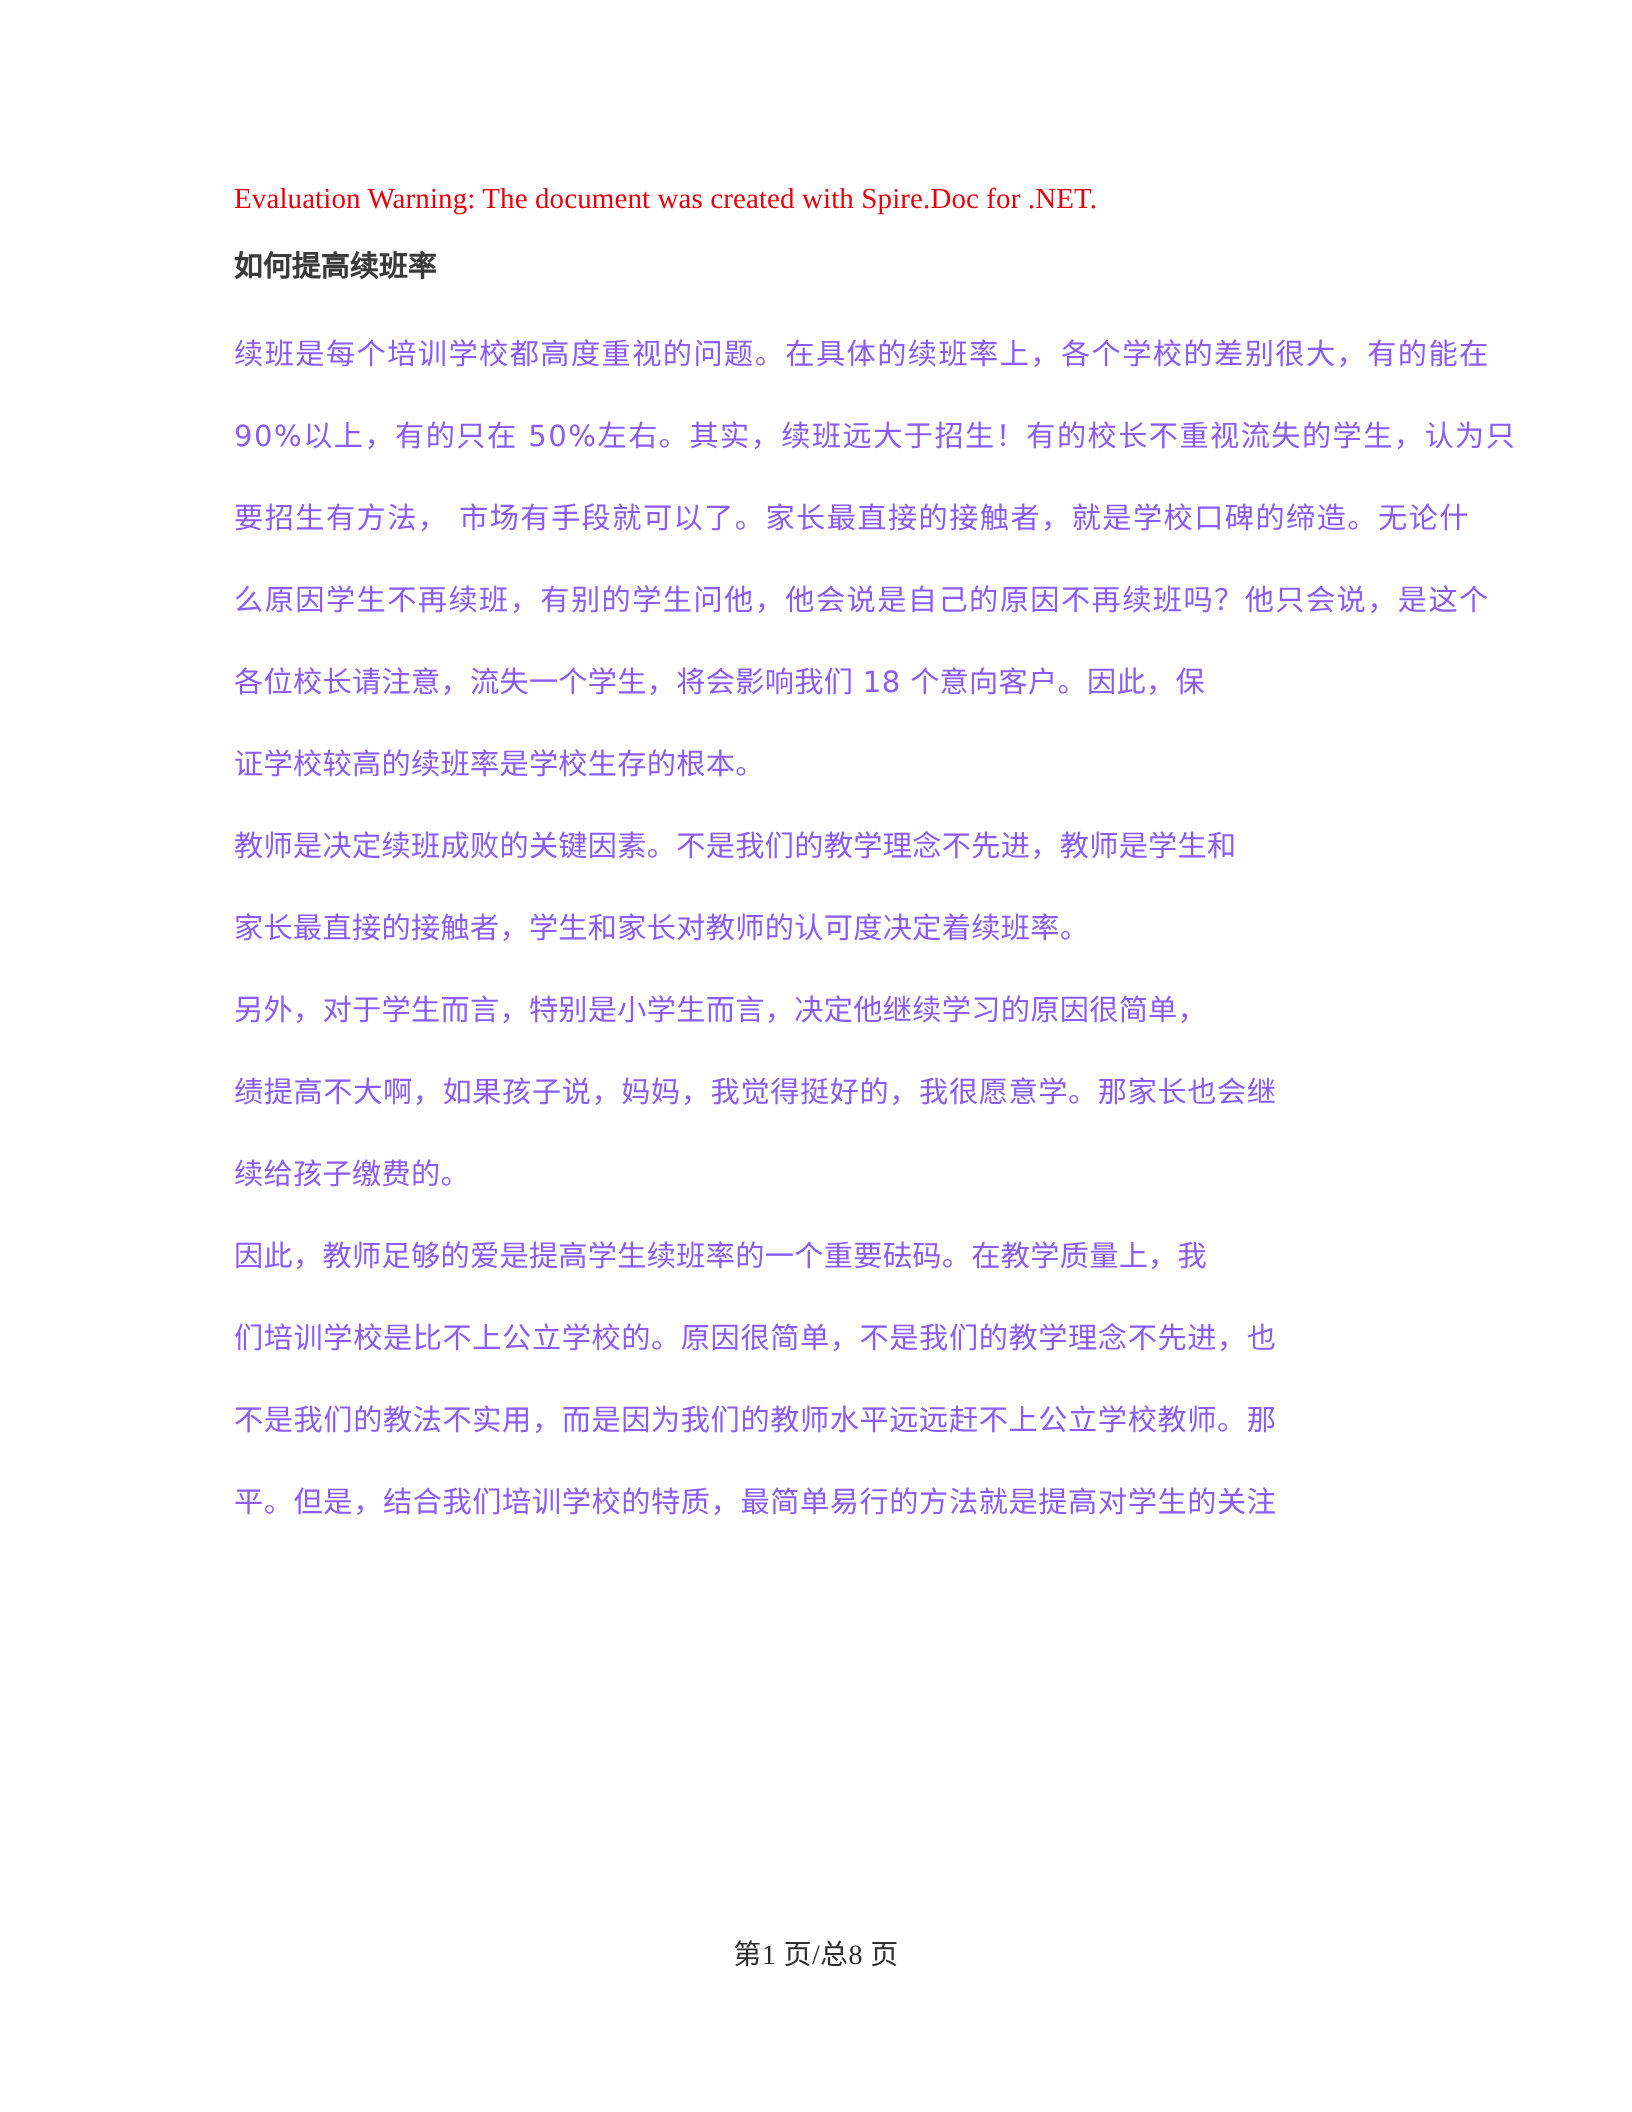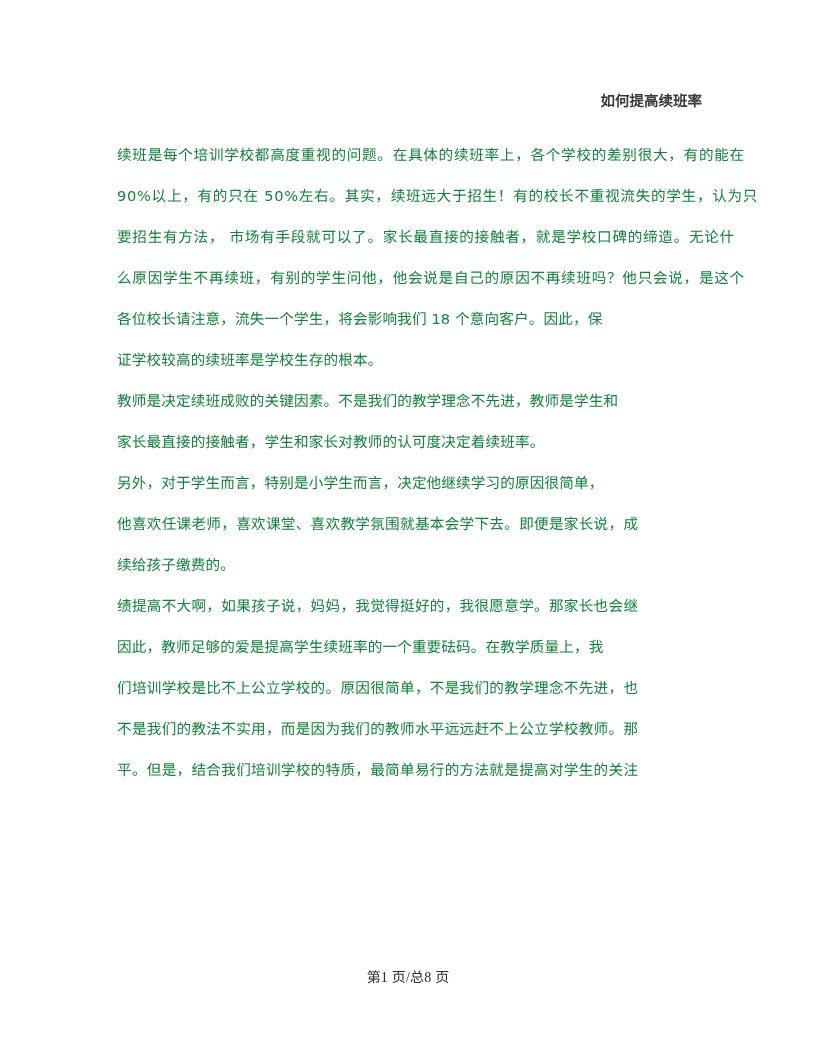--- a/index.html
+++ b/index.html
@@ -44,41 +44,40 @@
     white-space: nowrap;
     margin: 0 0 13px 0;
     letter-spacing: 0.05px;
   }
 
   
   .doc-title {
     font-size: 14.5px;
     line-height: 22px;
     color: #3b3b3b;
-    margin: 0 0 22px 0;
+    margin: 0 0 12px 0;
     white-space: nowrap;
-    text-align: right;
   }
 
   
   .para {
     margin: 0;
     color: #3b3b3b;
     font-size: 14.6px;
   }
   .para + .para {
     margin-top: 0;
   }
   
   .line {
     display: block;
     height: 41px;
     line-height: 41px;
     white-space: nowrap;
-    color: #15803d;
+    color: #8b5cf6;
     font-size: 14.6px;
     letter-spacing: 0.15px;
   }
   
   .line.wide {
     letter-spacing: 0.72px;
   }
   .line.wide-3 {
     letter-spacing: 0.30px;
   }
@@ -96,20 +95,21 @@
     letter-spacing: 0.2px;
   }
 </style>
 </head>
 <body>
 
 <div class="page">
 
   <div class="doc-body">
 
+    <p class="eval-warning">Evaluation Warning: The document was created with Spire.Doc for .NET.</p>
 
     <h1 class="doc-title">如何提高续班率</h1>
 
     <div class="para">
       <span class="line wide">续班是每个培训学校都高度重视的问题。在具体的续班率上，各个学校的差别很大，有的能在</span>
       <span class="line wide">90%以上，有的只在 50%左右。其实，续班远大于招生！有的校长不重视流失的学生，认为只</span>
       <span class="line wide">要招生有方法，  市场有手段就可以了。家长最直接的接触者，就是学校口碑的缔造。无论什</span>
       <span class="line wide">么原因学生不再续班，有别的学生问他，他会说是自己的原因不再续班吗？他只会说，是这个</span>
     </div>
 
@@ -118,23 +118,22 @@
       <span class="line">证学校较高的续班率是学校生存的根本。</span>
     </div>
 
     <div class="para">
       <span class="line">教师是决定续班成败的关键因素。不是我们的教学理念不先进，教师是学生和</span>
       <span class="line">家长最直接的接触者，学生和家长对教师的认可度决定着续班率。</span>
     </div>
 
     <div class="para">
       <span class="line">另外，对于学生而言，特别是小学生而言，决定他继续学习的原因很简单，</span>
-      <span class="line wide-3">他喜欢任课老师，喜欢课堂、喜欢教学氛围就基本会学下去。即便是家长说，成</span>
+      <span class="line wide-3">绩提高不大啊，如果孩子说，妈妈，我觉得挺好的，我很愿意学。那家长也会继</span>
       <span class="line">续给孩子缴费的。</span>
-      <span class="line wide-3">绩提高不大啊，如果孩子说，妈妈，我觉得挺好的，我很愿意学。那家长也会继</span>
     </div>
 
     <div class="para">
       <span class="line">因此，教师足够的爱是提高学生续班率的一个重要砝码。在教学质量上，我</span>
       <span class="line wide-3">们培训学校是比不上公立学校的。原因很简单，不是我们的教学理念不先进，也</span>
       <span class="line wide-3">不是我们的教法不实用，而是因为我们的教师水平远远赶不上公立学校教师。那</span>
       <span class="line wide-3">平。但是，结合我们培训学校的特质，最简单易行的方法就是提高对学生的关注</span>
     </div>
 
   </div>

